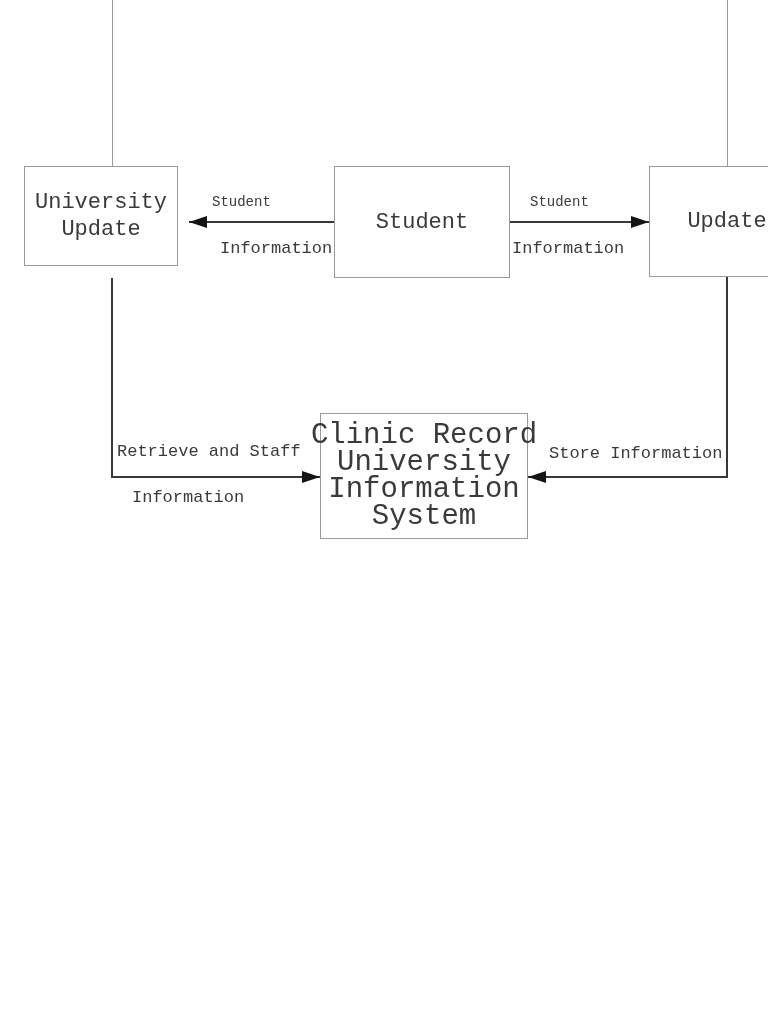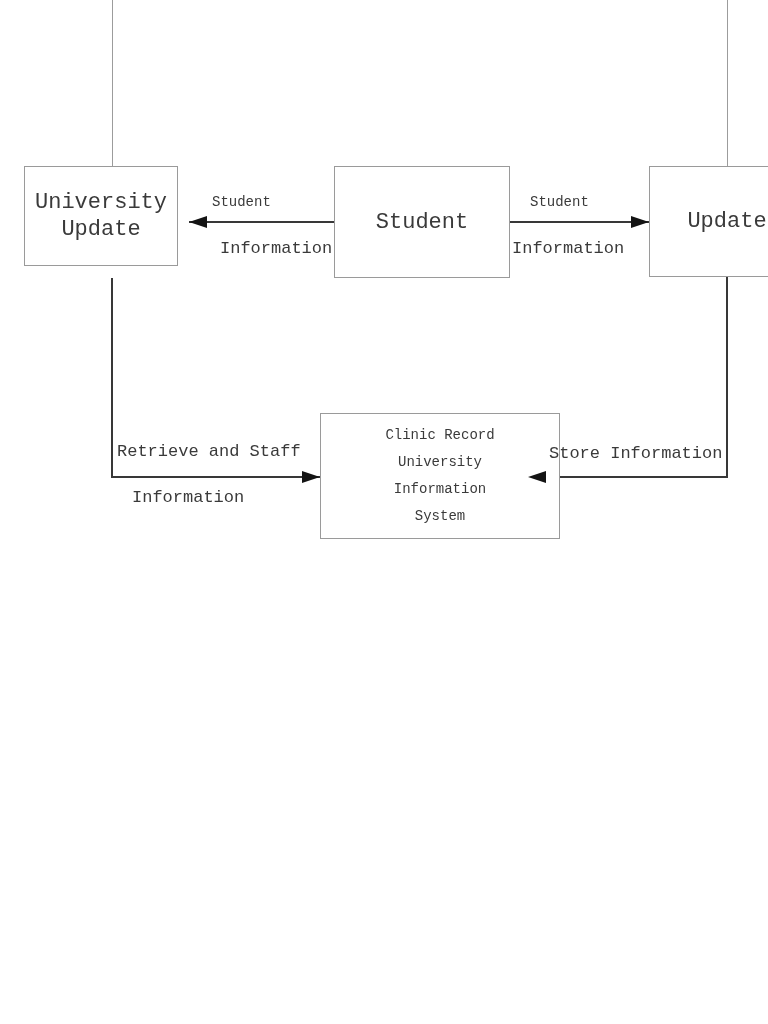--- a/index.html
+++ b/index.html
@@ -55,21 +55,21 @@
   </div>
 
   <div class="box" style="left:334px;top:166px;width:176px;height:112px;">
     <span>Student</span>
   </div>
 
   <div class="box" style="left:649px;top:166px;width:156px;height:111px;">
     <span>Update</span>
   </div>
 
-  <div class="box" style="left:320px;top:413px;width:240px;height:126px;font-size:14px;line-height:27px;">
+  <div class="box" style="left:320px;top:413px;width:208px;height:126px;font-size:29px;line-height:27px;">
     <span>Clinic Record</span>
     <span>University</span>
     <span>Information</span>
     <span>System</span>
   </div>
 
   <div class="arrow-head left" style="left:189px;top:216px;"></div>
   <div class="arrow-head right" style="left:631px;top:216px;"></div>
   <div class="arrow-head right" style="left:302px;top:471px;"></div>
   <div class="arrow-head left" style="left:528px;top:471px;"></div>

